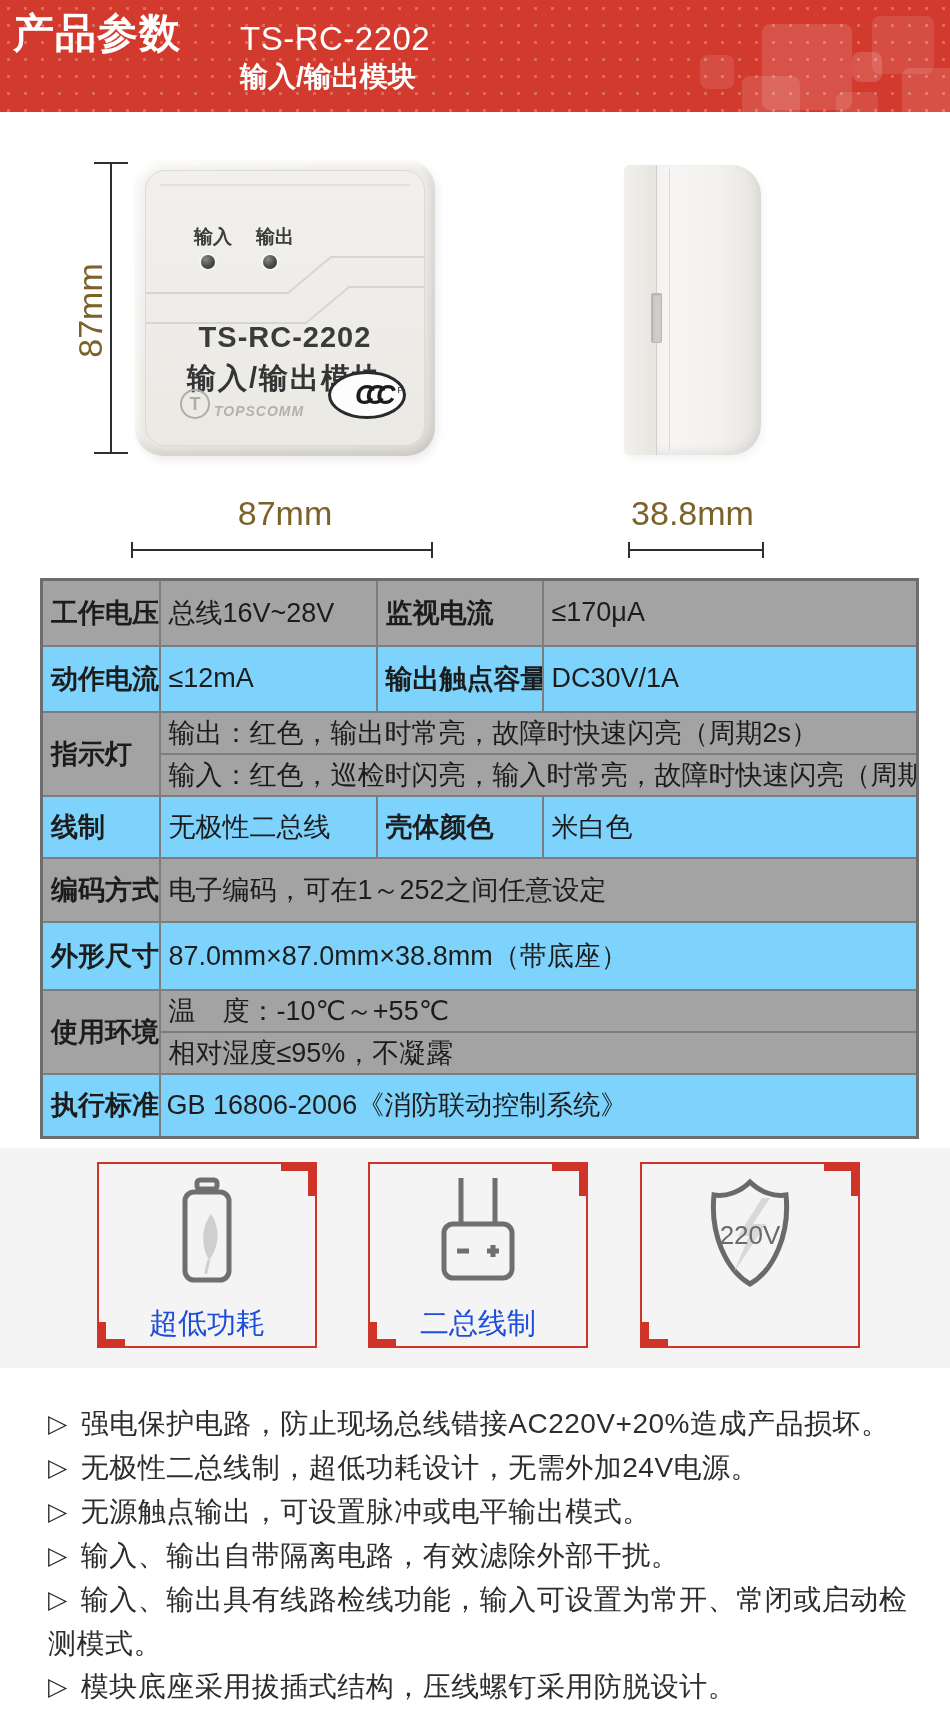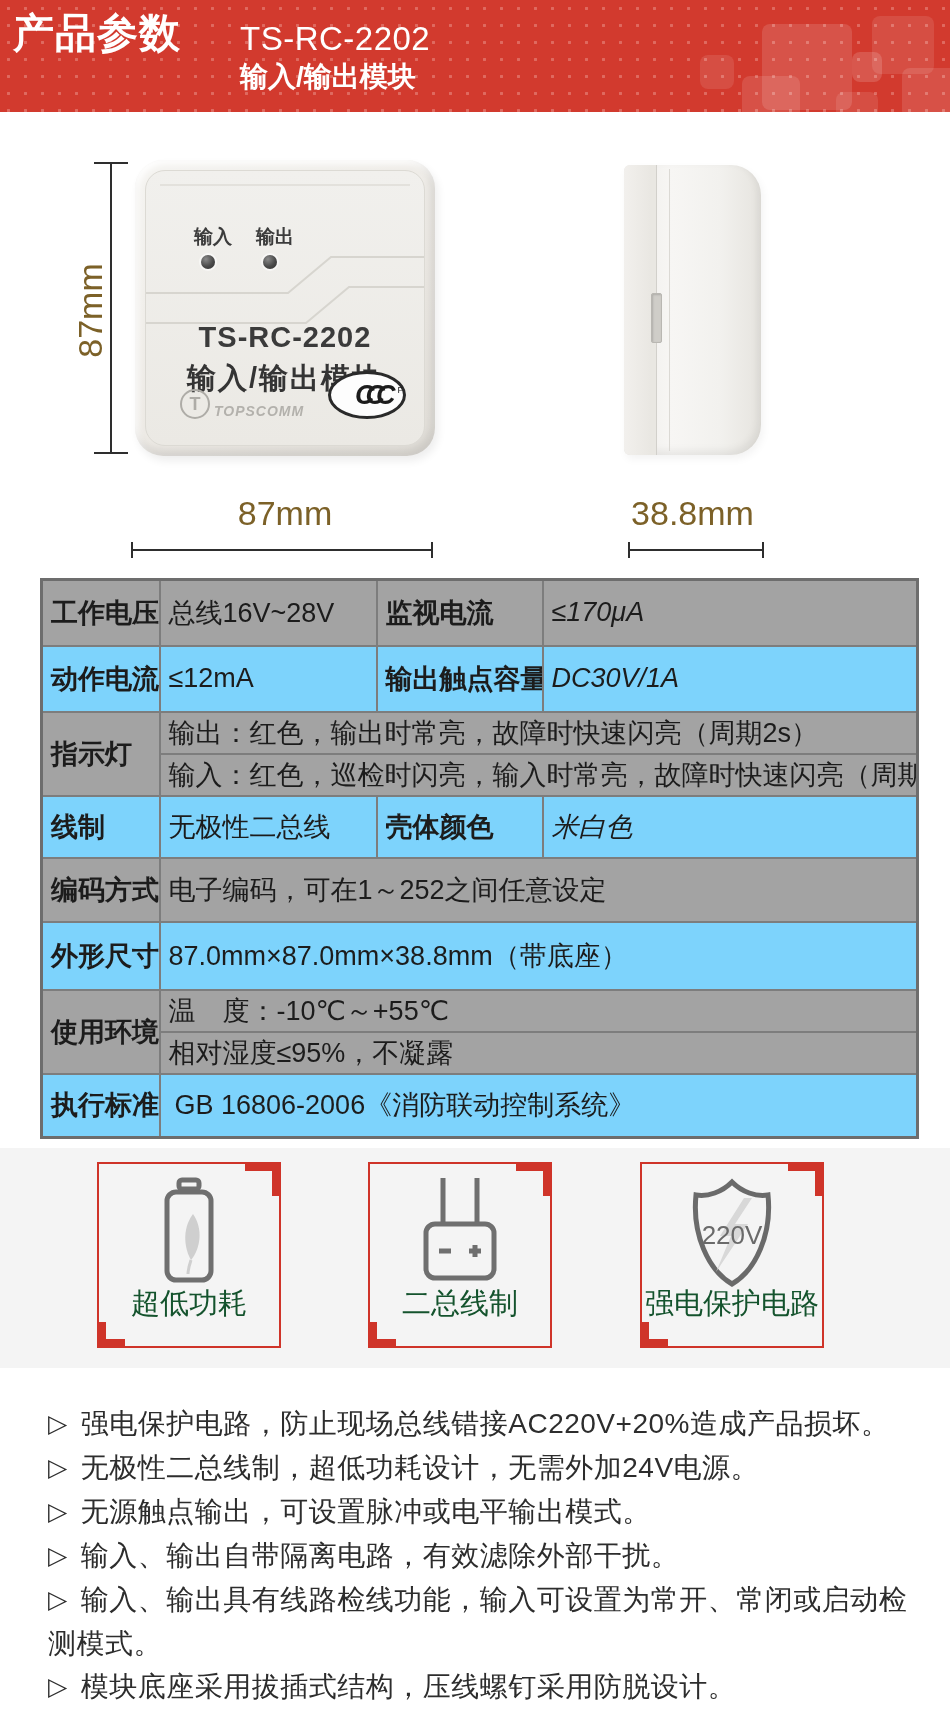--- a/index.html
+++ b/index.html
@@ -62,29 +62,29 @@
   .hdim-end.l { left:0; } .hdim-end.r { right:0; }
 
   
   .spec-wrap { position:absolute; left:40px; top:578px; width:876px; }
   table.spec { border-collapse:collapse; width:876px; border:3px solid #6d6d6d; table-layout:fixed; }
   table.spec td { border:2px solid #7d7d7d; font-size:27px; color:#1c1c1c; vertical-align:middle; padding:2px 6px 2px 8px; overflow:hidden; white-space:nowrap; }
   td.lbl { font-weight:bold; color:#0f0f0f; padding-left:7px; }
   tr.peach td { background:#a3a3a3; }
   tr.white td { background:#7dd3fc; }
   td.subline { font-size:25px; }
-  .col1 { width:118px; } .col2 { width:217px; } .col3 { width:166px; } .col4 { width:375px;font-style:italic; }
+  .col1 { width:118px; } .col2 { width:217px; } .col3 { width:166px; } .col4 { width:375px; }
 
   
   .features { position:absolute; left:0; top:1148px; width:950px; height:220px; background:#f4f4f4; }
-  .card { position:absolute; top:14px; width:184px; height:186px; border:2px solid #cf3429; background:transparent; }
+  .card { position:absolute; top:14px; width:220px; height:186px; border:2px solid #cf3429; background:transparent; }
   .card .corner-tr { position:absolute; top:-2px; right:-2px; width:36px; height:34px; border-top:9px solid #cf3429; border-right:9px solid #cf3429; }
   .card .corner-bl { position:absolute; bottom:-2px; left:-2px; width:28px; height:26px; border-bottom:9px solid #cf3429; border-left:9px solid #cf3429; }
   .card-icon { position:absolute; left:0; top:12px; width:100%; display:flex; justify-content:center; }
-  .card-label { position:absolute; left:0; bottom:22px; width:100%; text-align:center; font-size:29px; color:#14532d; }
+  .card-label { position:absolute; left:0; bottom:2px; width:100%; text-align:center; font-size:29px; color:#1d4ed8; }
   .card1 { left:97px; } .card2 { left:368px; } .card3 { left:640px; }
 
   
   .bullets { position:absolute; left:48px; top:1402px; width:872px; }
   .bullet { font-size:28px; line-height:43px; color:#2d2d2d; letter-spacing:0.5px; }
   .tri { display:inline-block; font-size:25px; color:#2d2d2d; margin-right:13px; transform:translateY(-1px); }
 </style>
 </head>
 <body>
 
@@ -191,21 +191,21 @@
       </tr>
       <tr class="peach" style="height:42px;">
         <td class="lbl col1" rowspan="2">使用环境</td>
         <td class="subline" colspan="3">温　度：-10℃～+55℃</td>
       </tr>
       <tr class="peach" style="height:42px;">
         <td class="subline" colspan="3">相对湿度≤95%，不凝露</td>
       </tr>
       <tr class="white" style="height:64px;">
         <td class="lbl col1">执行标准</td>
-        <td colspan="3" style="padding-left:14px;">GB 16806-2006《消防联动控制系统》</td>
+        <td colspan="3" style="padding-left:6px;">GB 16806-2006《消防联动控制系统》</td>
       </tr>
     </tbody>
       </table>
   </div>
 
   <div class="features">
 
     <div class="card card1">
       <div class="corner-tr"></div>
       <div class="corner-bl"></div>
@@ -239,21 +239,20 @@
     <div class="card card3">
       <div class="corner-tr"></div>
       <div class="corner-bl"></div>
       <div class="card-icon">
         <svg width="100" height="112" viewBox="0 0 100 112">
           <path d="M50,6 C60,16 74,21 86,19 C90,58 74,94 50,108 C26,94 10,58 14,19 C26,21 40,16 50,6 Z" fill="none" stroke="#6a6a6a" stroke-width="5"></path>
           <polygon points="62,22 38,60 49,60 34,96 66,48 53,48 70,22" fill="#d8d8d8"></polygon>
           <text x="50" y="68" text-anchor="middle" font-size="26" fill="#6a6a6a" font-family="Liberation Sans, sans-serif">220V</text>
         </svg>
       </div>
-      <div class="card-label">强电保护电路</div>
     </div>
   </div>
 
   <div class="bullets">
     <p class="bullet"><span class="tri">▷</span><span>强电保护电路，防止现场总线错接AC220V+20%造成产品损坏。</span></p>
     <p class="bullet"><span class="tri">▷</span><span>无极性二总线制，超低功耗设计，无需外加24V电源。</span></p>
     <p class="bullet"><span class="tri">▷</span><span>无源触点输出，可设置脉冲或电平输出模式。</span></p>
     <p class="bullet"><span class="tri">▷</span><span>输入、输出自带隔离电路，有效滤除外部干扰。</span></p>
     <p class="bullet"><span class="tri">▷</span><span>输入、输出具有线路检线功能，输入可设置为常开、常闭或启动检测模式。</span></p>
     <p class="bullet"><span class="tri">▷</span><span>模块底座采用拔插式结构，压线螺钉采用防脱设计。</span></p>

